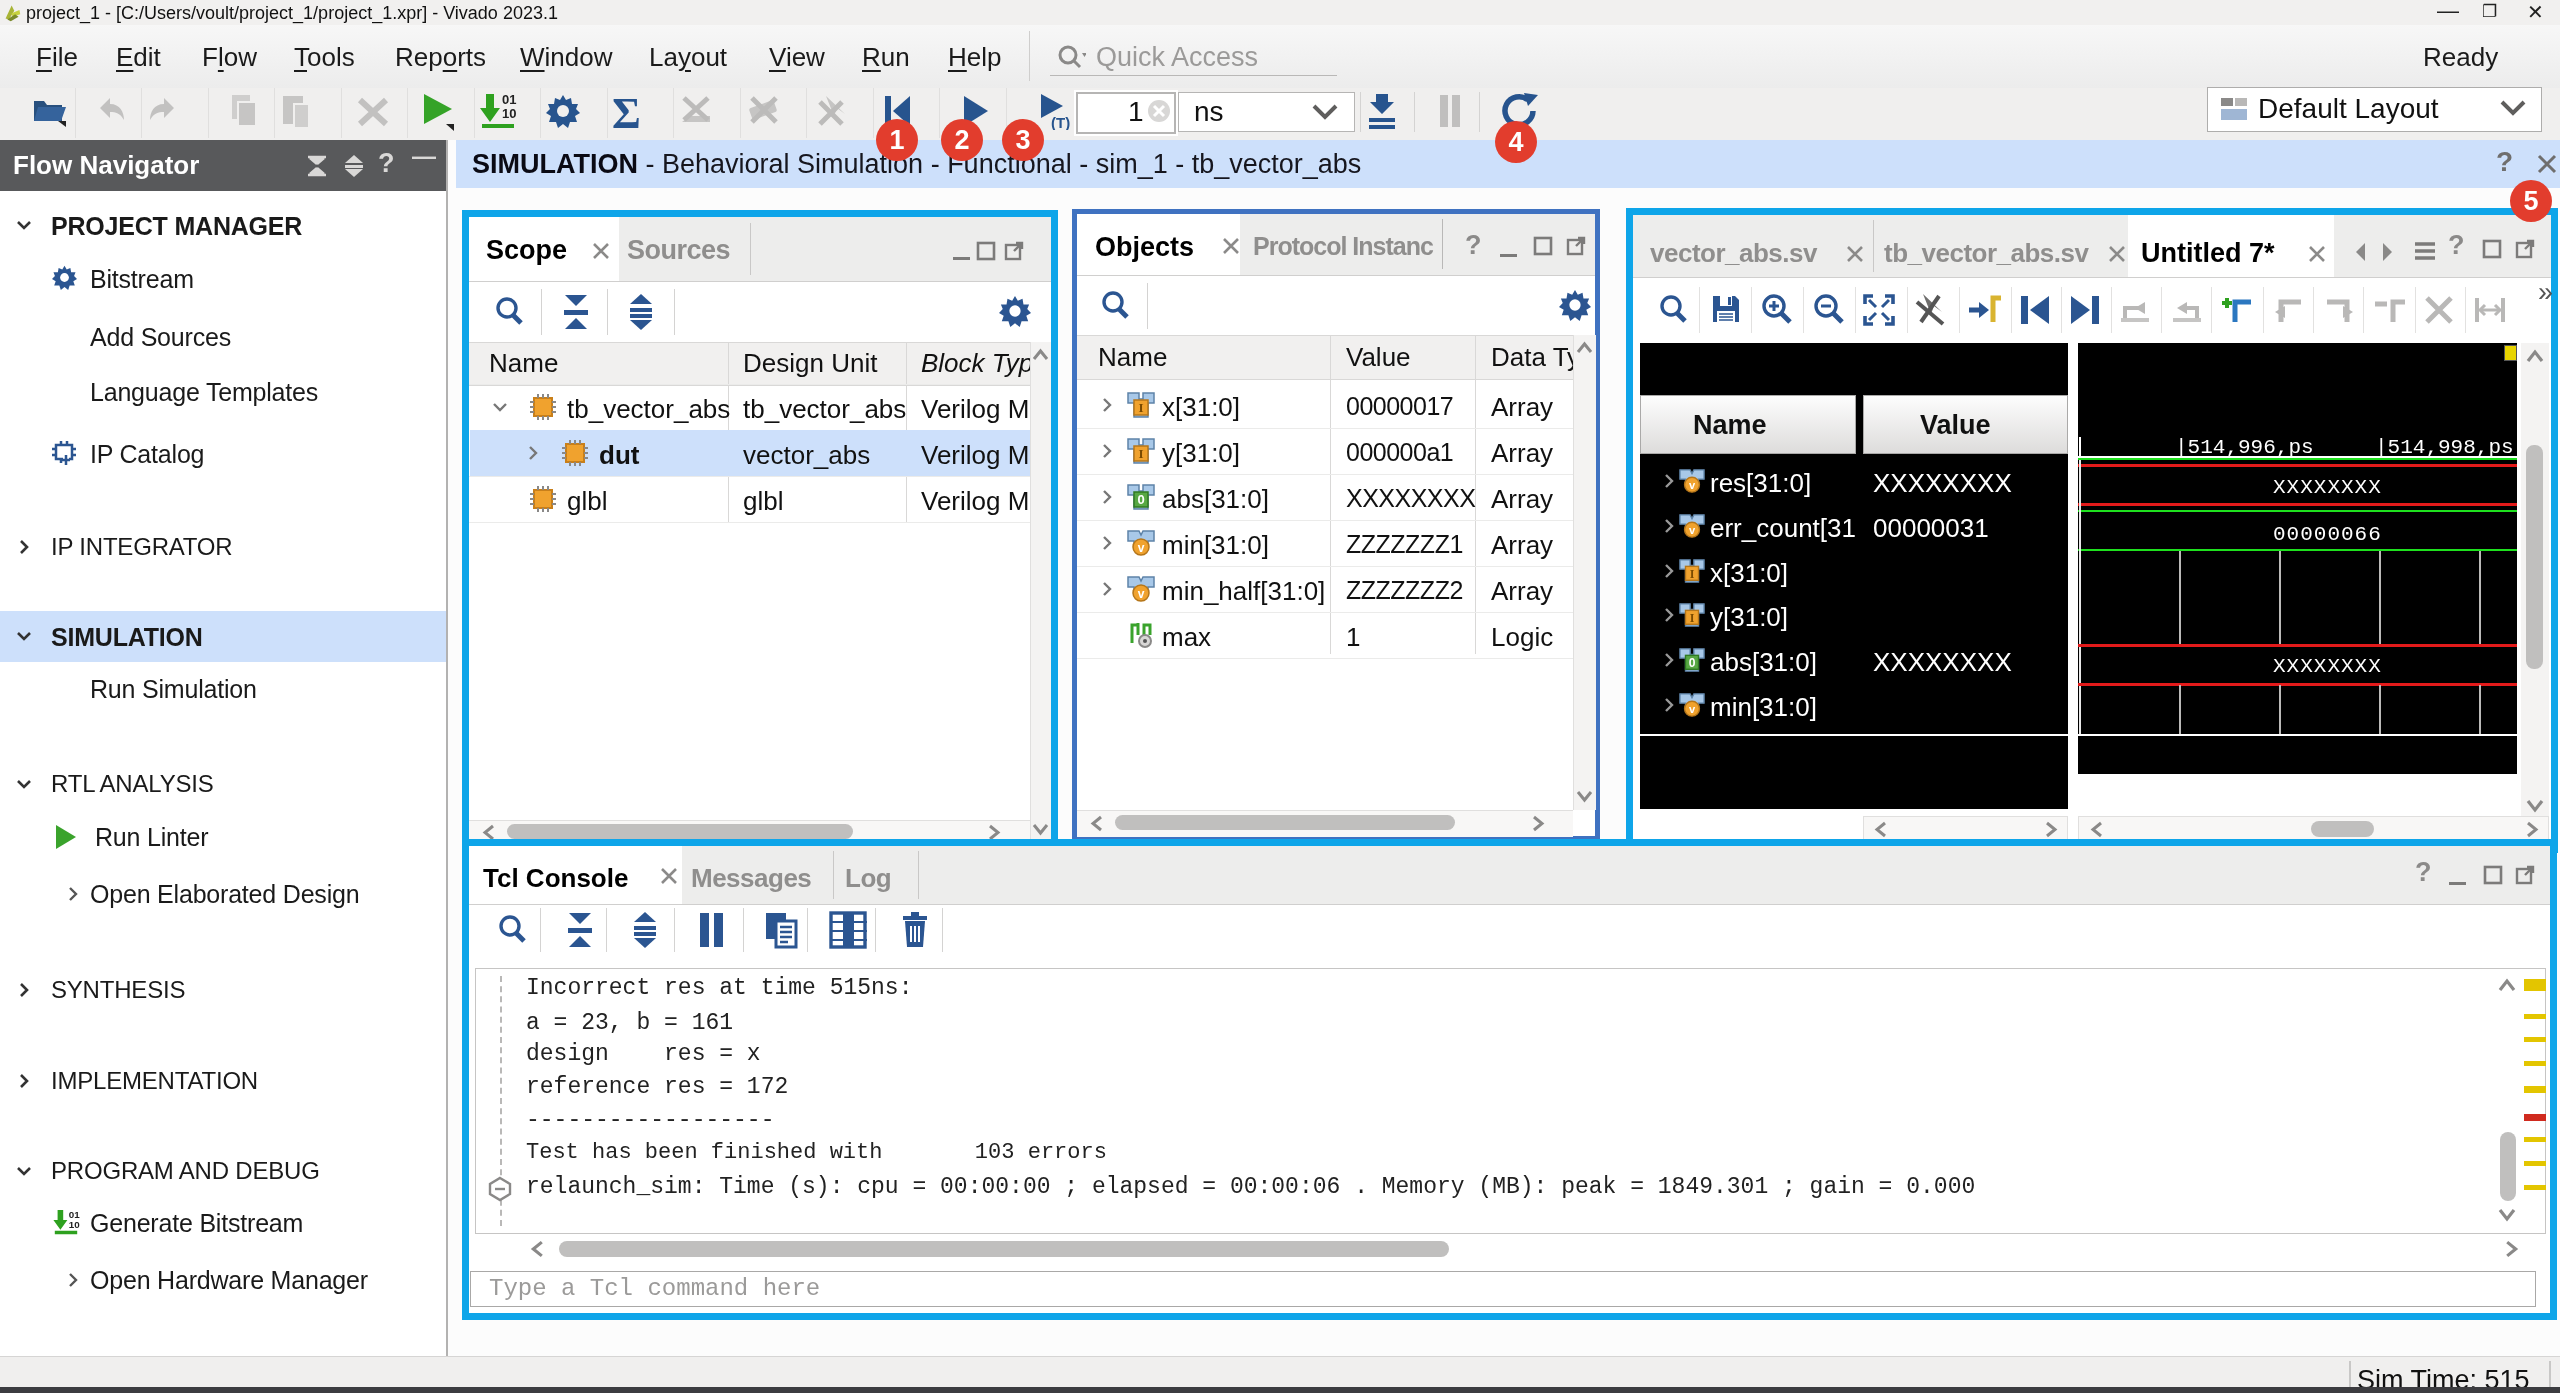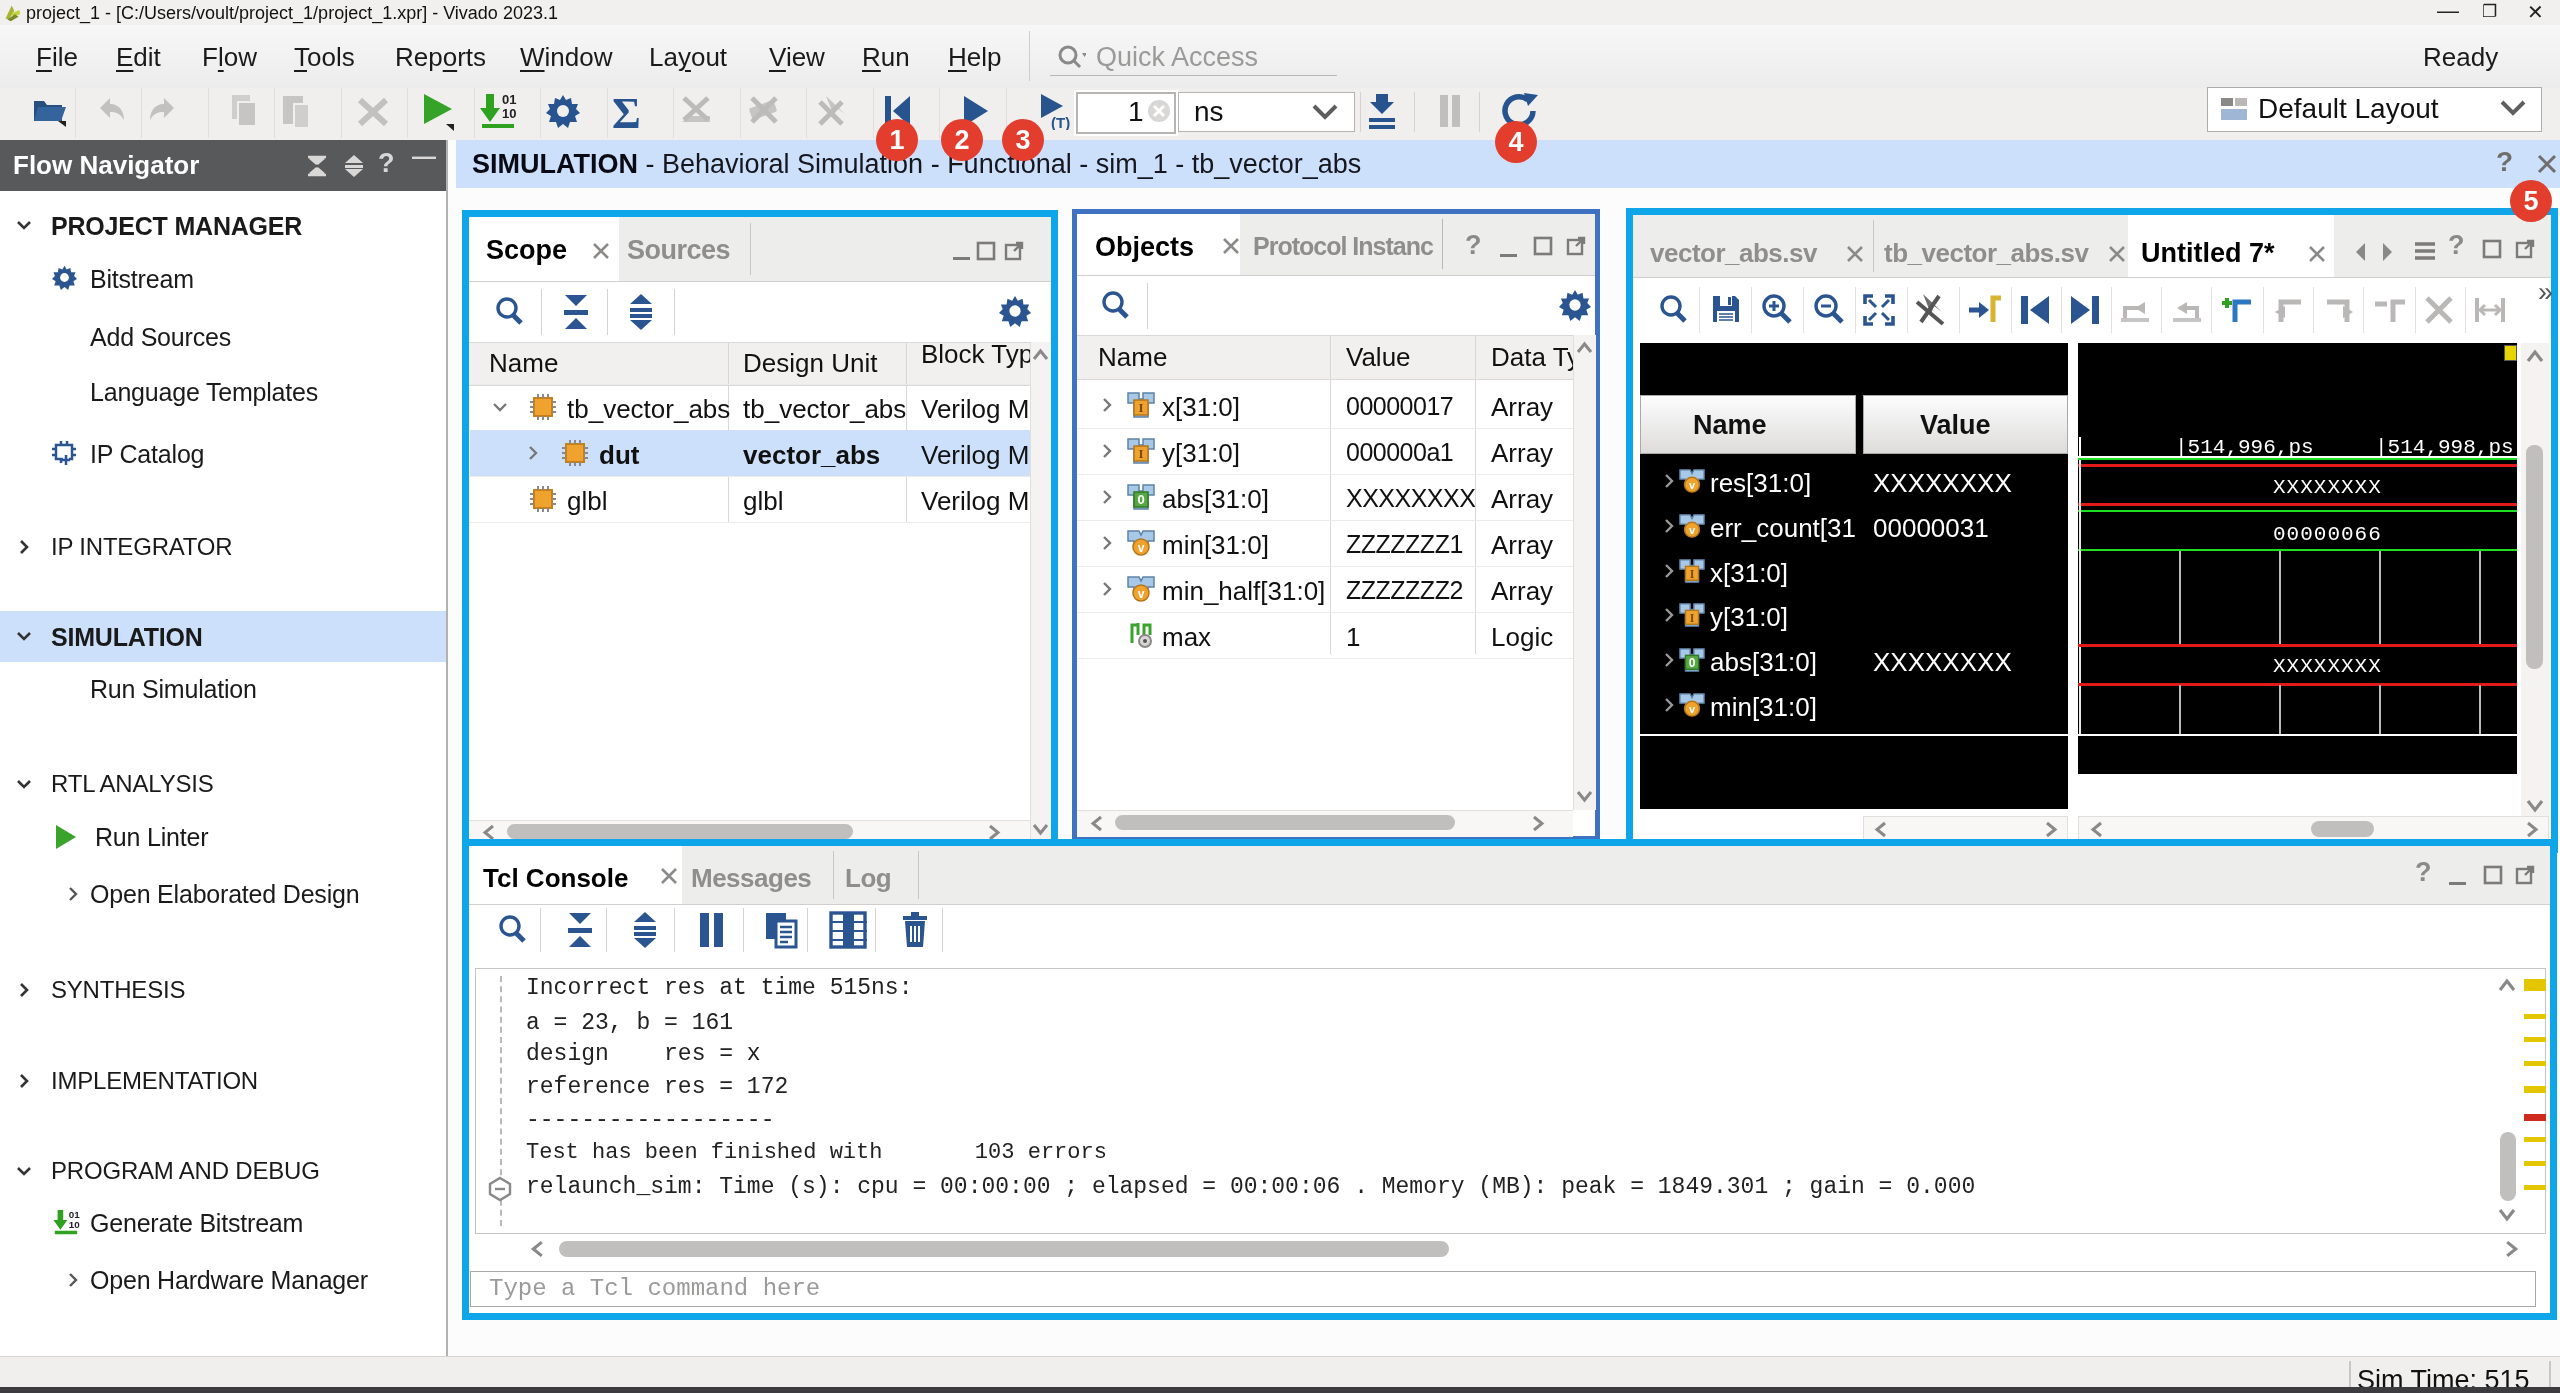--- a/index.html
+++ b/index.html
@@ -316,21 +316,21 @@
     </svg>
     <div class="abs" style="left:205px;top:72px;width:1px;height:46px;background:#d4d3d2;"></div>
     <svg class="ico" style="left:530px;top:78px;" width="32" height="32" viewBox="0 0 34 34">
       <path d="M17 1 L20 6 L25 4 L26 10 L32 10 L30 15 L34 19 L29 22 L31 28 L24 28 L22 34 L17 30 L12 34 L10 28 L3 28 L5 22 L0 19 L4 15 L2 10 L8 10 L9 4 L14 6 Z" fill="#2b5591"></path>
       <circle cx="17" cy="17" r="6" fill="#fff"></circle>
     </svg>
 
     <div class="thead" style="left:0px;top:125px;width:561px;height:42px;border-top:1px solid #d9d8d7;border-bottom:1px solid #d9d8d7;"></div>
     <span class="cell" style="left:20px;top:131px;">Name</span>
     <span class="cell" style="left:274px;top:131px;">Design Unit</span>
-    <span class="cell" style="left:452px;top:122px;">Block Typ</span>
+    <span class="cell" style="left:452px;top:131px;font-style:italic;">Block Typ</span>
     <div class="colsep" style="left:259px;top:125px;height:180px;"></div>
     <div class="colsep" style="left:437px;top:125px;height:180px;"></div>
 
     <div class="rowline" style="top:167px;width:561px;"></div>
     <svg class="chev" style="left:22px;top:181px;" viewBox="0 0 18 18">
         <path d="M3 6 L9 12 L15 6" stroke="#777" stroke-width="2.4" fill="none"></path>
       </svg>
     <svg class="ico" style="left:60px;top:176px;" width="28" height="28" viewBox="0 0 28 28">
       <rect x="5" y="5" width="18" height="18" fill="#f0a22e" stroke="#c87f1a" stroke-width="2"></rect>
       <path d="M9 5 L9 1 M14 5 L14 1 M19 5 L19 1 M9 23 L9 27 M14 23 L14 27 M19 23 L19 27 M5 9 L1 9 M5 14 L1 14 M5 19 L1 19 M23 9 L27 9 M23 14 L27 14 M23 19 L27 19" stroke="#8a8988" stroke-width="2"></path>
@@ -340,21 +340,21 @@
     <span class="cell" style="left:452px;top:177px;">Verilog M</span>
     <div class="abs" style="left:1px;top:213px;width:560px;height:46px;background:#cde0fb;"></div>
     <svg class="chev" style="left:55px;top:227px;" viewBox="0 0 18 18">
         <path d="M6 3 L12 9 L6 15" stroke="#777" stroke-width="2.4" fill="none"></path>
       </svg>
     <svg class="ico" style="left:92px;top:222px;" width="28" height="28" viewBox="0 0 28 28">
       <rect x="5" y="5" width="18" height="18" fill="#f0a22e" stroke="#c87f1a" stroke-width="2"></rect>
       <path d="M9 5 L9 1 M14 5 L14 1 M19 5 L19 1 M9 23 L9 27 M14 23 L14 27 M19 23 L19 27 M5 9 L1 9 M5 14 L1 14 M5 19 L1 19 M23 9 L27 9 M23 14 L27 14 M23 19 L27 19" stroke="#8a8988" stroke-width="2"></path>
     </svg>
     <span class="cell" style="left:130px;top:223px;font-weight:bold;">dut</span>
-    <span class="cell" style="left:274px;top:223px;font-weight:bold;">vector_abs</span>
+    <span class="cell" style="left:274px;top:223px;">vector_abs</span>
     <span class="cell" style="left:452px;top:223px;">Verilog M</span>
     <div class="rowline" style="top:259px;width:561px;"></div>
     <svg class="ico" style="left:60px;top:268px;" width="28" height="28" viewBox="0 0 28 28">
       <rect x="5" y="5" width="18" height="18" fill="#f0a22e" stroke="#c87f1a" stroke-width="2"></rect>
       <path d="M9 5 L9 1 M14 5 L14 1 M19 5 L19 1 M9 23 L9 27 M14 23 L14 27 M19 23 L19 27 M5 9 L1 9 M5 14 L1 14 M5 19 L1 19 M23 9 L27 9 M23 14 L27 14 M23 19 L27 19" stroke="#8a8988" stroke-width="2"></path>
     </svg>
     <span class="cell" style="left:98px;top:269px;">glbl</span>
     <span class="cell" style="left:274px;top:269px;">glbl</span>
     <span class="cell" style="left:452px;top:269px;">Verilog M</span>
     <div class="rowline" style="top:305px;width:561px;"></div>

